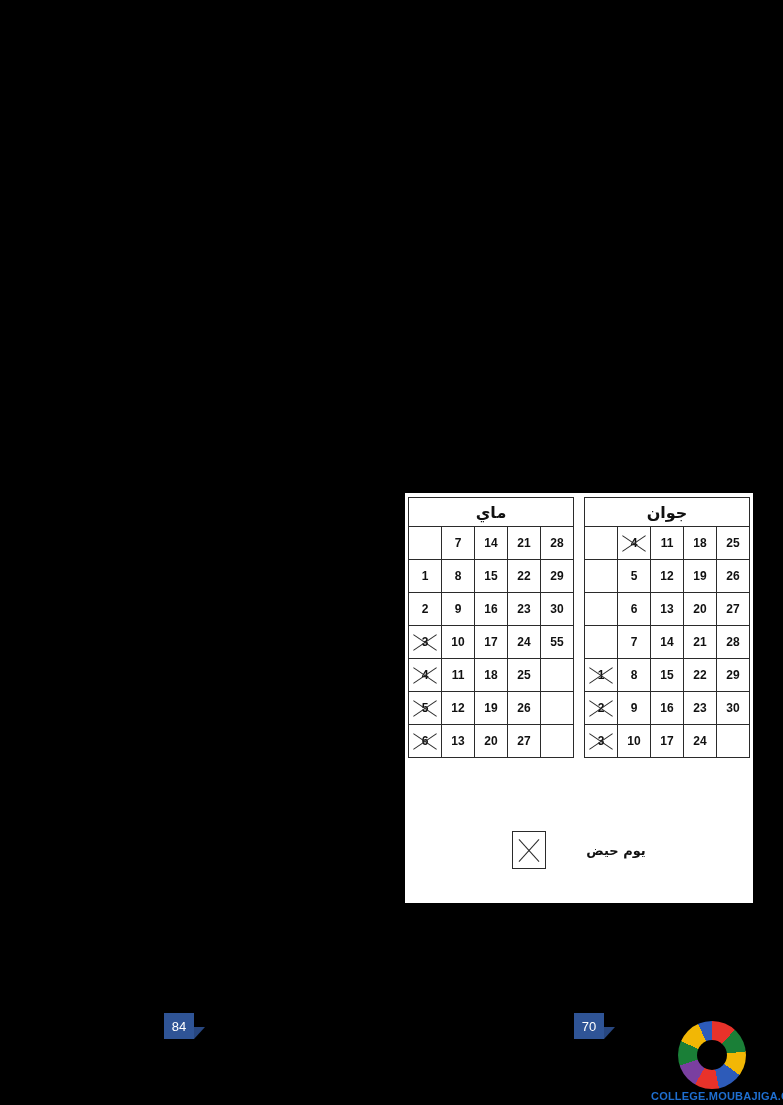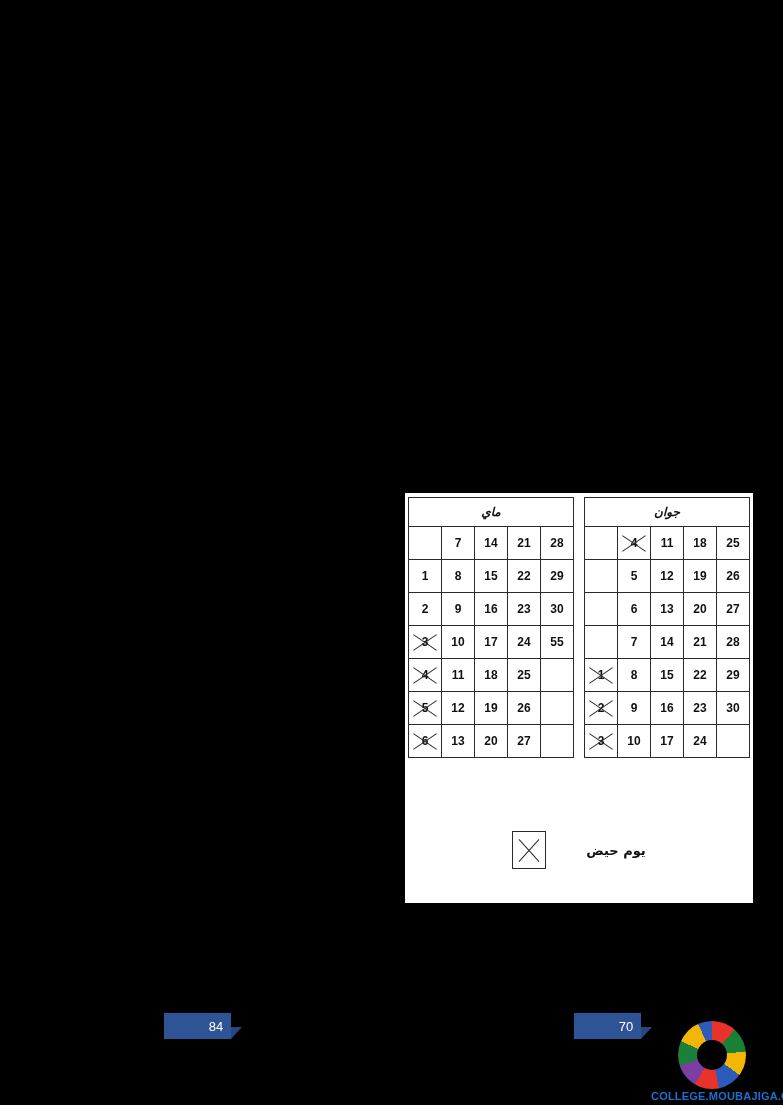--- a/index.html
+++ b/index.html
@@ -46,23 +46,22 @@
     text-align: center;
     vertical-align: middle;
     font-size: 12px;
     font-weight: bold;
     color: #111111;
     padding: 0;
     position: relative;
   }
   table.cal th {
     height: 28px;
-    font-size: 12px;
+    font-size: 16px;
     font-family: "DejaVu Sans", sans-serif;
-    font-style: italic;
   }
   table.cal td.empty {
     border: 1px solid #2b2b2b;
   }
   table.cal td.gap {
     border: none;
     width: 10px;
   }
   table.cal th.gap {
     border: none;
@@ -128,21 +127,20 @@
     width: 30px;
     height: 26px;
     background: #2f5496;
     color: #ffffff;
     font-size: 13px;
     font-family: "Liberation Sans", sans-serif;
     display: flex;
     align-items: center;
     justify-content: center;
     direction: ltr;
-    padding-left: 37px;
   }
   .page-badge .tail {
     position: absolute;
     right: -11px;
     top: 14px;
     width: 0;
     height: 0;
     border-left: 11px solid #2f5496;
     border-bottom: 12px solid transparent;
     opacity: .85;

